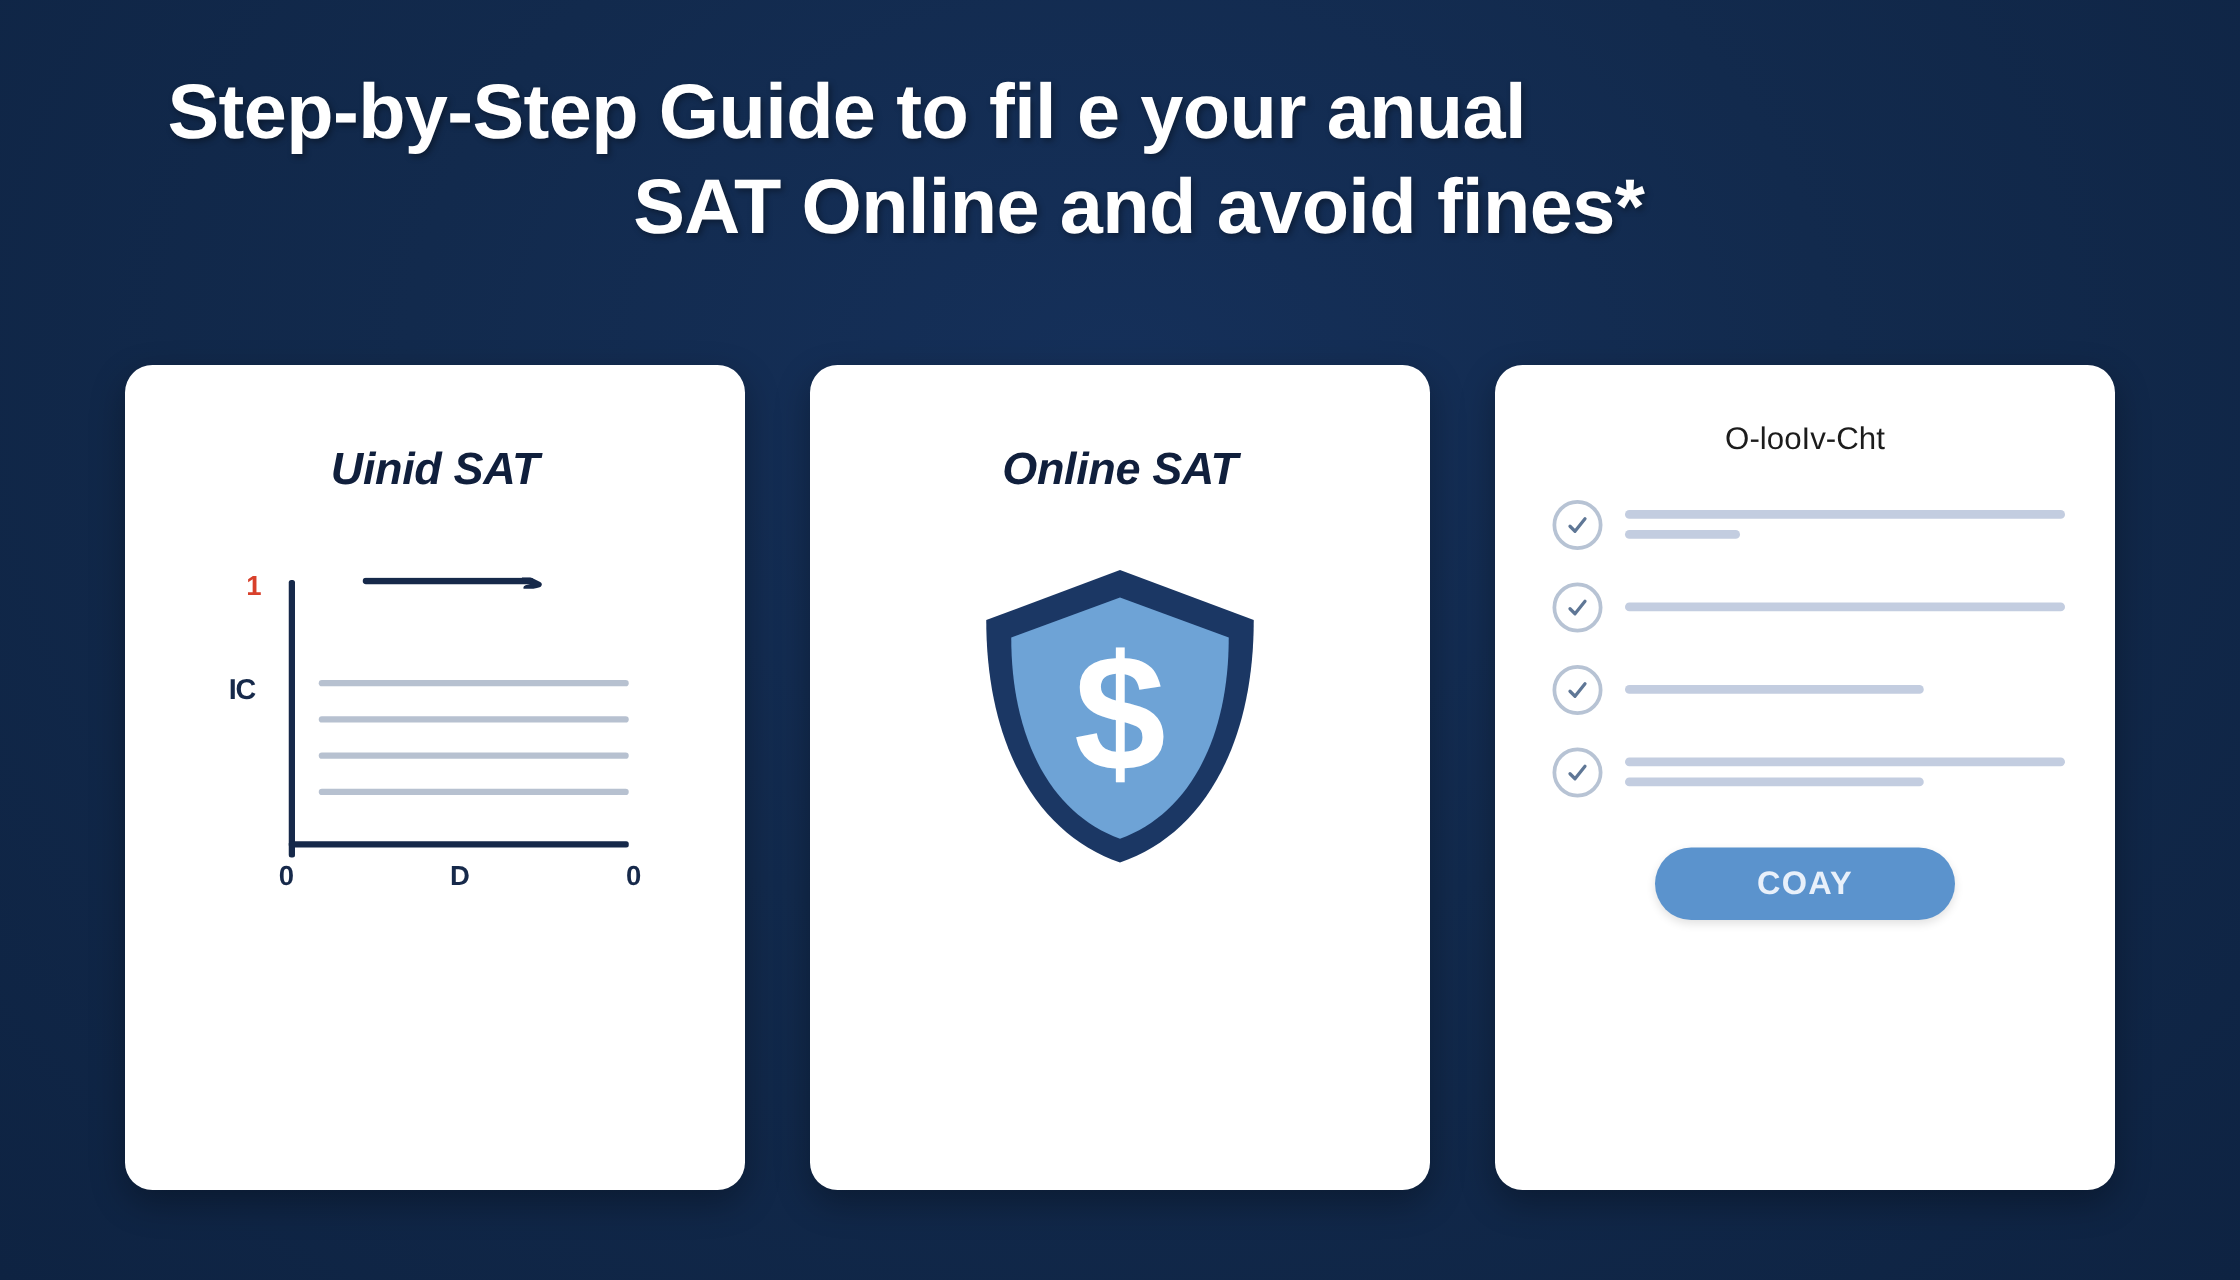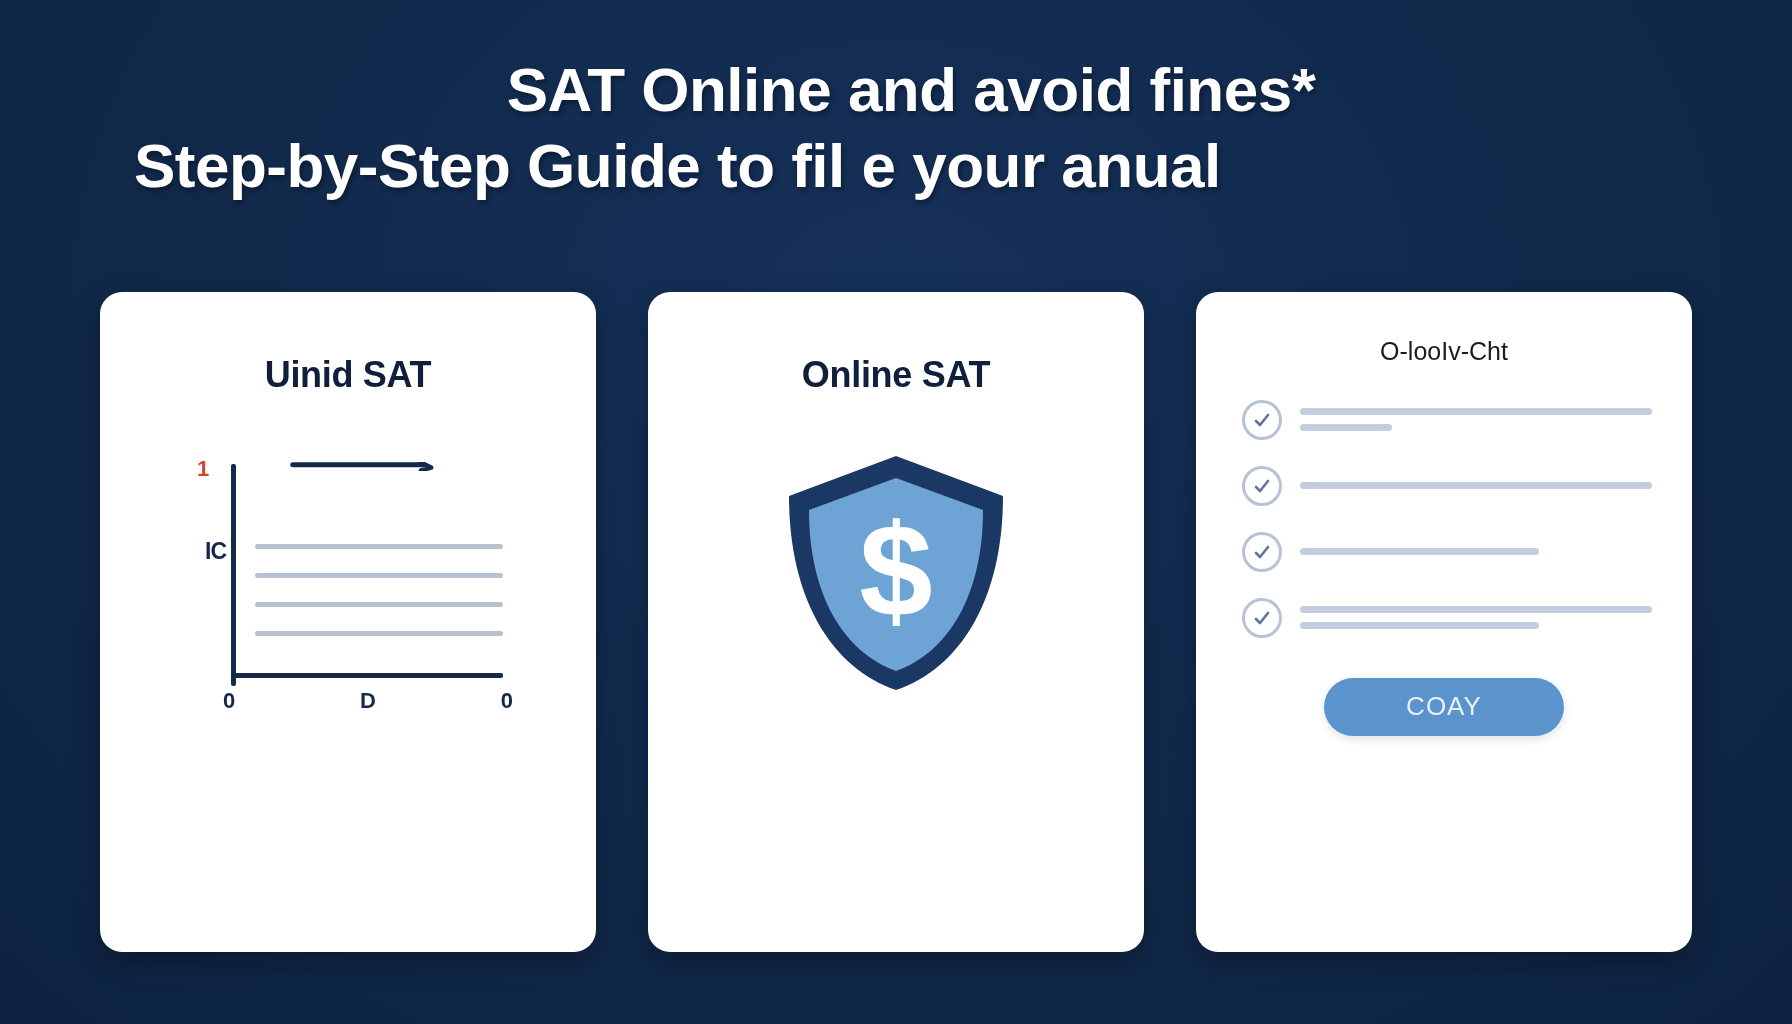--- a/index.html
+++ b/index.html
@@ -56,20 +56,21 @@
     overflow:hidden;
   }
   .card-title {
     color:#101f3c;
     font-size:36px;
     font-weight:bold;
     letter-spacing:-0.3px;
     margin-top:20px;
     margin-bottom:26px;
     text-align:right;
+    font-style:italic;
   }
   .card-body {
     color:#1c1c1c;
     font-size:25px;
     line-height:1.42;
     text-align:center;
     font-weight:400;
     max-width:330px;
   }
 
@@ -101,21 +102,21 @@
   }
   .y-label-top {
     position:absolute;
     left:14px; top:0px;
     color:#d8402b;
     font-size:22px;
     font-weight:bold;
   }
   .y-label-mid {
     position:absolute;
-    left:22px; top:82px;
+    left:0; top:82px;
     color:#16294a;
     font-size:23px;
     font-weight:bold;
     letter-spacing:-1px;
   }
   .grid-lines {
     position:absolute;
     left:72px; top:88px;
     width:248px;
   }
@@ -187,38 +188,38 @@
   .ln.mid   { width:68%; }
   .ln.short { width:26%; }
   .cta {
     margin-top:40px;
     width:240px;
     height:58px;
     border-radius:29px;
     background:#5b93cd;
     color:#e8f0fa;
     font-size:26px;
-    font-weight:normal;
+    font-weight:bold;
     letter-spacing:1px;
     display:flex;
     align-items:center;
     justify-content:center;
     border:none;
     cursor:pointer;
     box-shadow:0 3px 8px rgba(0,0,0,.12);
   }
 </style>
 </head>
 <body>
 
 <div class="canvas">
 
   <div class="title-wrap">
+    <div class="title-line l1">Step-by-Step Guide to fil e your anual</div>
     <div class="title-line l2">SAT Online and avoid fines*</div>
-    <div class="title-line l1">Step-by-Step Guide to fil e your anual</div>
   </div>
 
   <div class="cards">
 
     <div class="card">
       <div class="card-title">Uinid SAT</div>
 
       <div class="chart-area">
         <div class="y-label-top">1</div>
         <div class="y-label-mid">IC</div>

